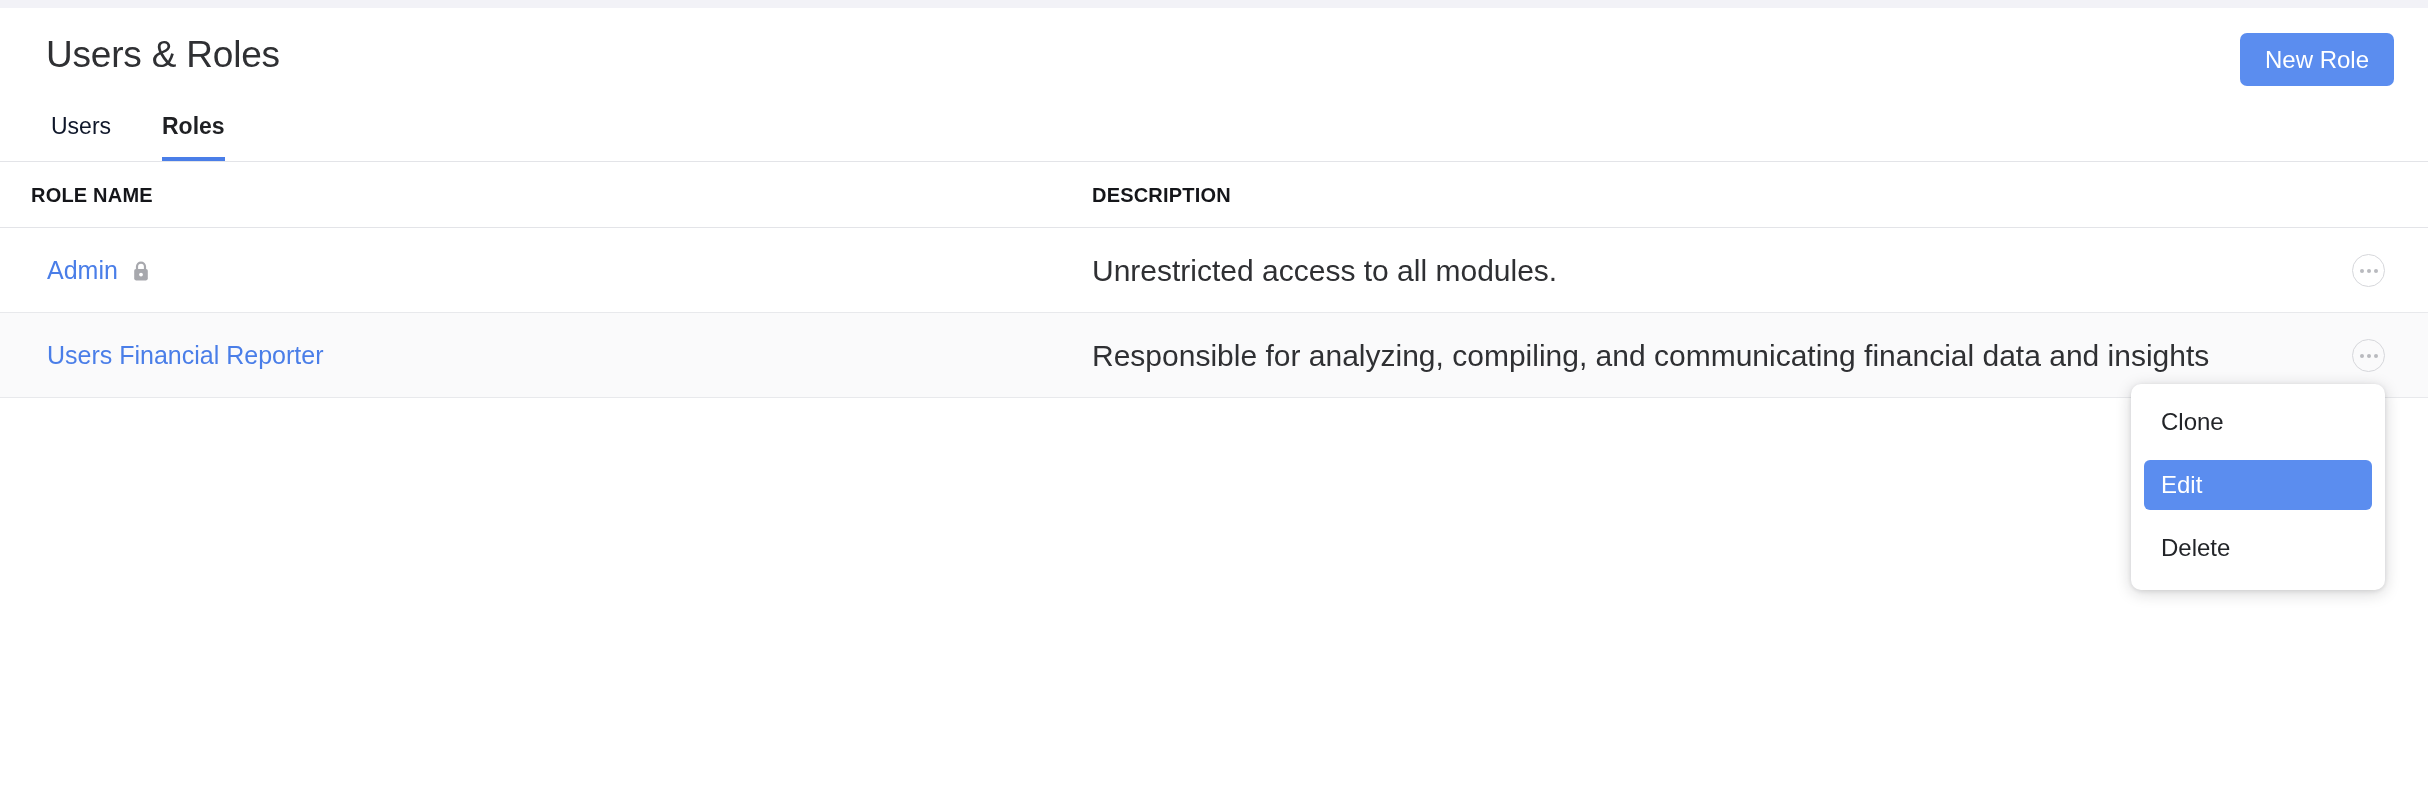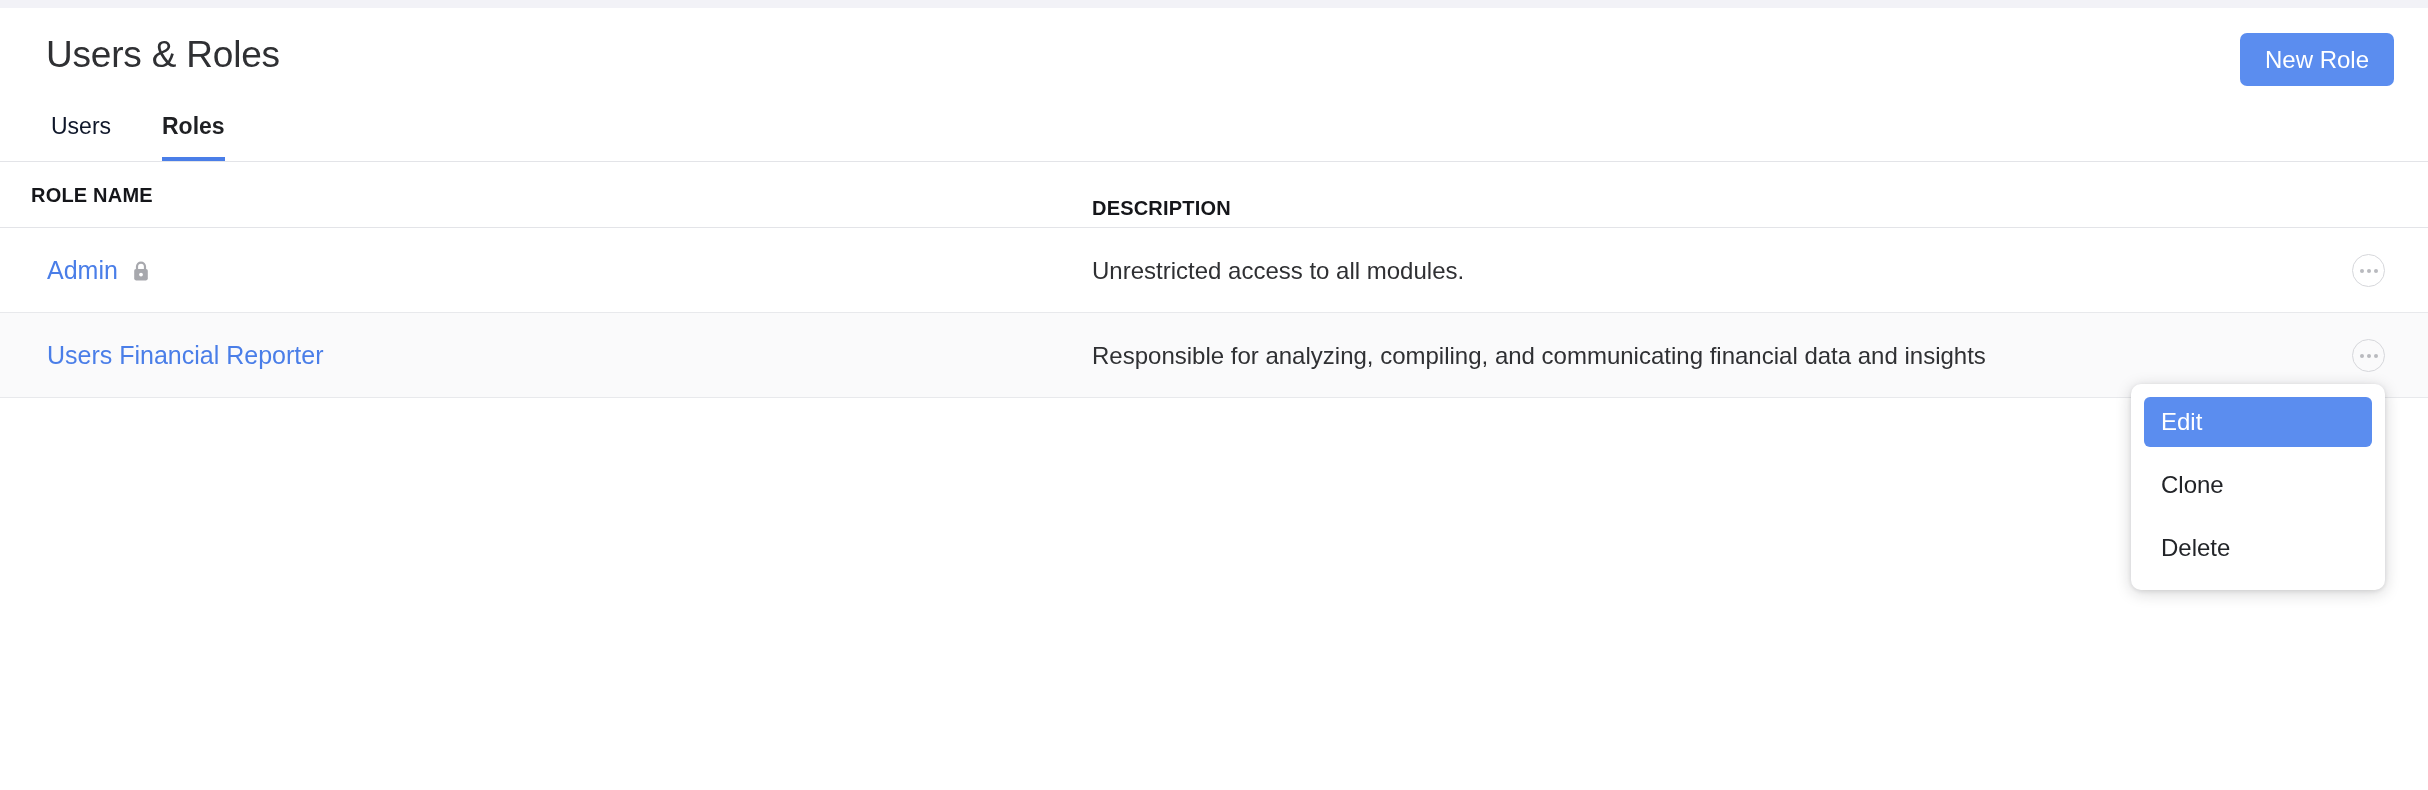--- a/index.html
+++ b/index.html
@@ -122,21 +122,21 @@
     position: absolute;
     top: 22px;
     font-size: 20px;
     font-weight: 700;
     color: #15161a;
     letter-spacing: 0.2px;
     white-space: nowrap;
   }
 
   .th-role    { left: 31px; }
-  .th-desc    { left: 1092px; margin-top: 13px; }
+  .th-desc    { left: 1092px; }
 
   .row {
     position: relative;
     height: 85px;
     border-bottom: 1px solid #e8e9ec;
     background: #ffffff;
   }
 
   .row.is-hovered {
     background: #fafafb;
@@ -168,21 +168,21 @@
     top: 1px;
   }
 
   .cell-desc {
     position: absolute;
     left: 1092px;
     top: 0;
     height: 85px;
     display: flex;
     align-items: center;
-    font-size: 24px;
+    font-size: 30px;
     color: #2f3033;
     white-space: nowrap;
   }
 
   .cell-actions {
     position: absolute;
     right: 43px;
     top: 0;
     height: 85px;
     display: flex;
@@ -305,18 +305,18 @@
           <span></span>
           <span></span>
           <span></span>
         </button>
       </div>
     </div>
 
   </div>
 
   <div class="context-menu">
+    <div class="menu-item">Clone</div>
     <div class="menu-item is-active">Edit</div>
-    <div class="menu-item">Clone</div>
     <div class="menu-item">Delete</div>
   </div>
 
 </div>
 
 </body></html>

